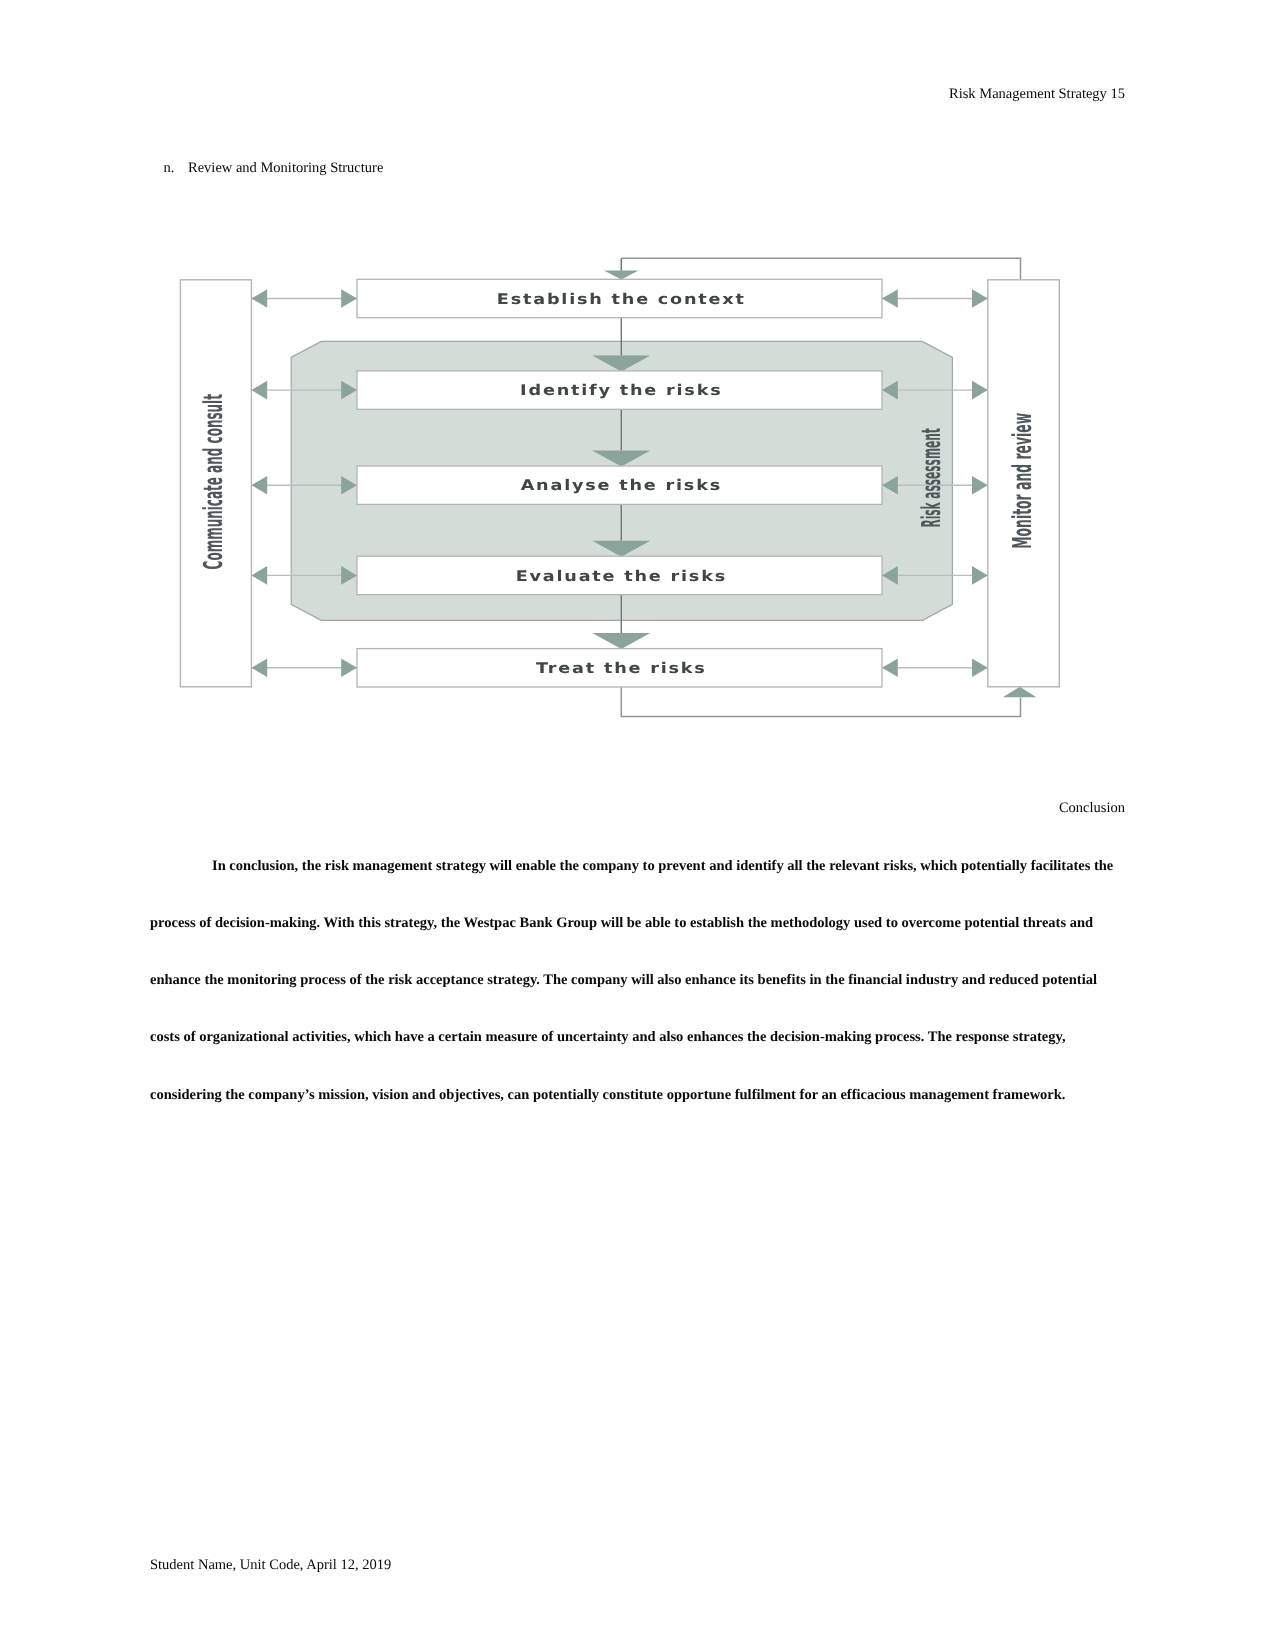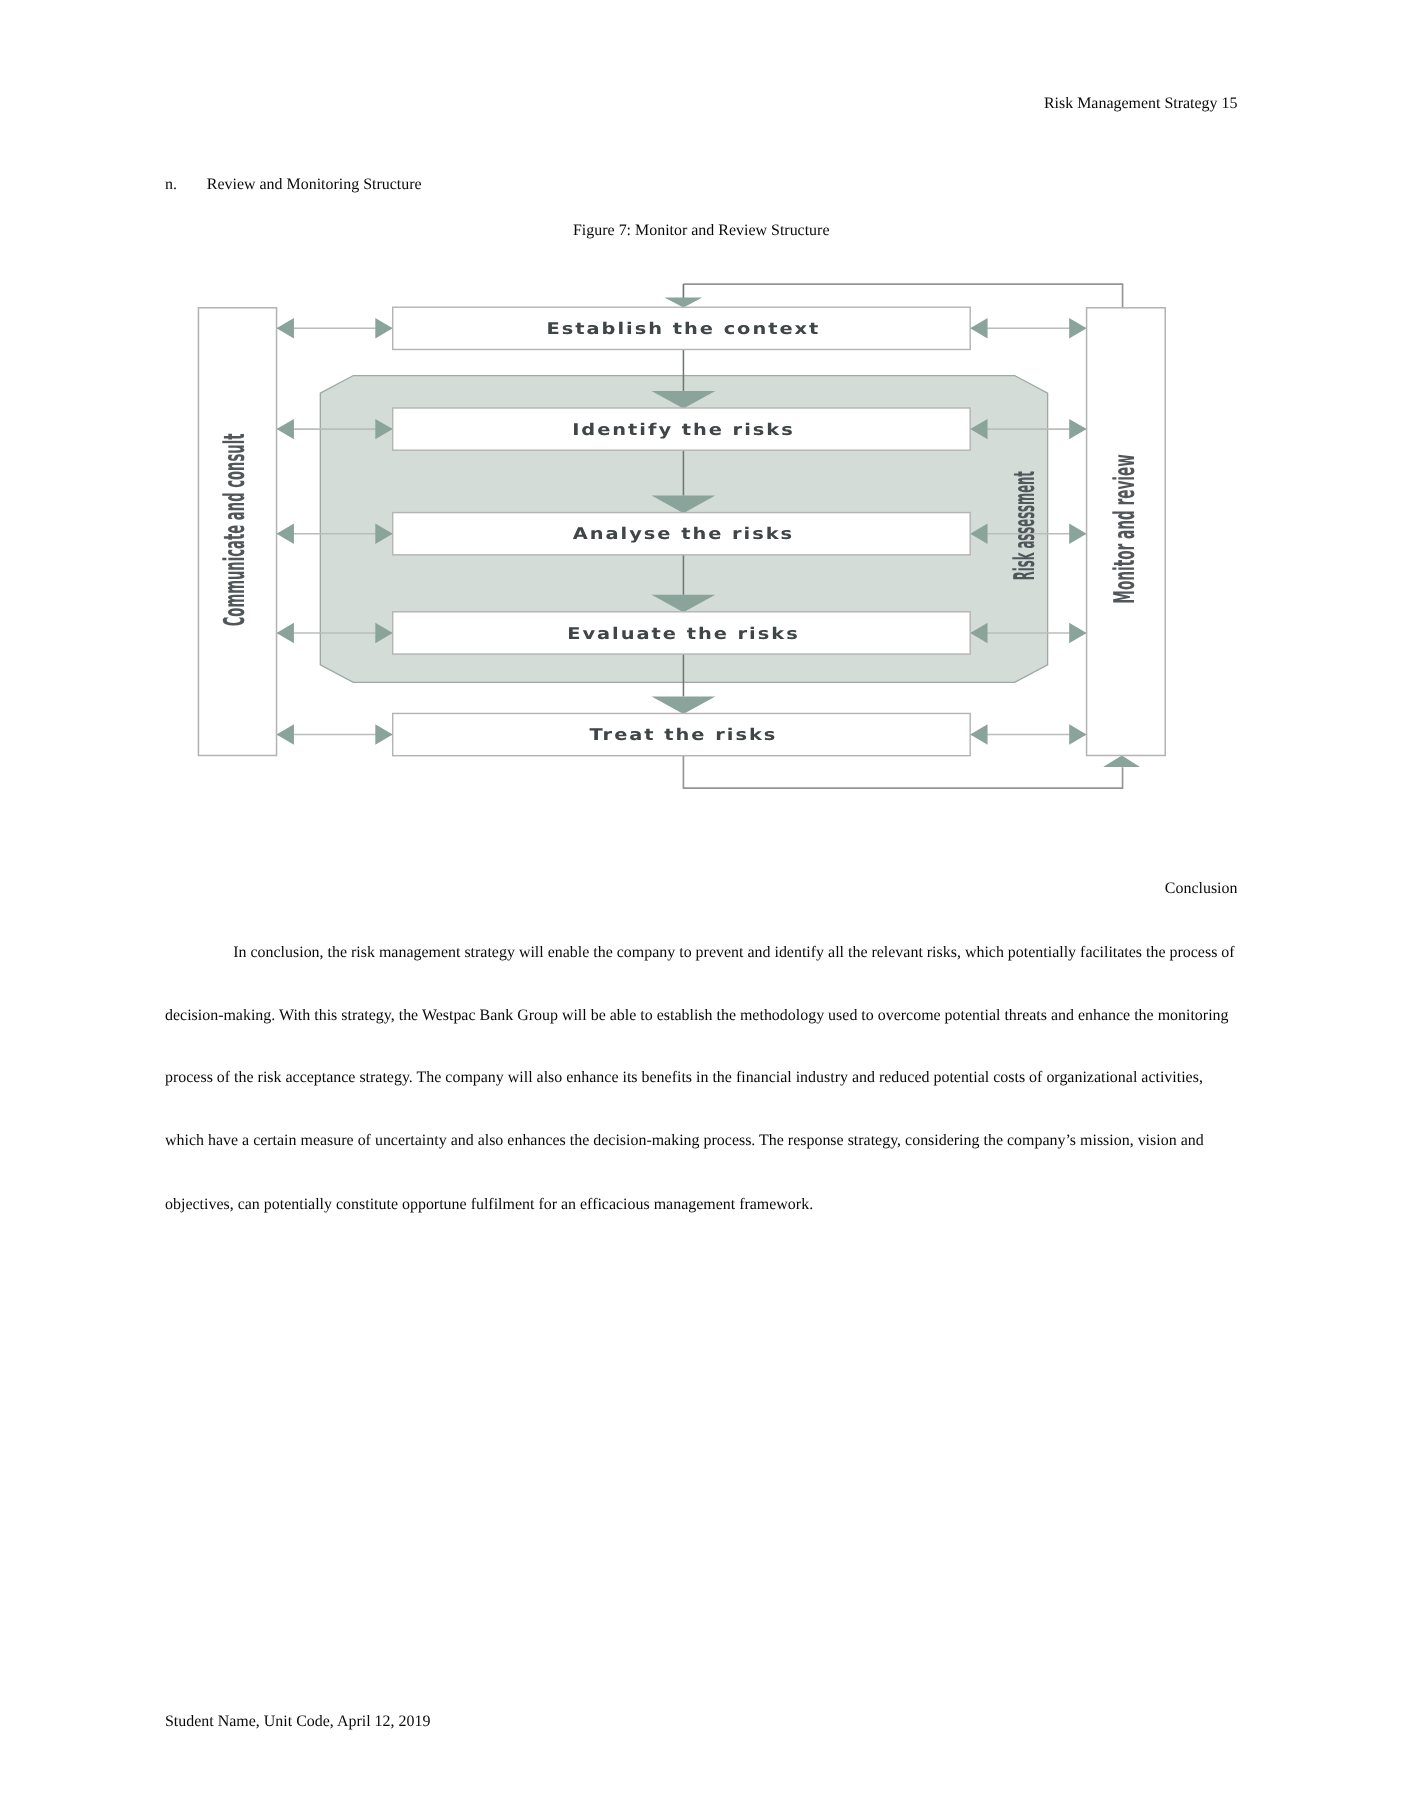--- a/index.html
+++ b/index.html
@@ -1,43 +1,42 @@
 <!DOCTYPE html>
 <html><head>
 <meta charset="utf-8">
 <style>
   html,body{margin:0;padding:0;background:#ffffff;}
   body{width:1275px;height:1650px;position:relative;overflow:hidden;
        font-family:"Liberation Serif", serif;color:#0a0a0a;
        -webkit-font-smoothing:antialiased;text-rendering:geometricPrecision;}
   .page{position:absolute;left:0;top:0;width:1275px;height:1650px;}
-  .t{position:absolute;font-size:14.5px;line-height:16px;transform:translateZ(0);}
+  .t{position:absolute;font-size:14.5px;line-height:16px;transform:translateZ(0);text-align:center;}
   .hdr{left:150px;top:85.5px;width:975px;text-align:right;}
   .listitem{left:150px;top:159.6px;white-space:nowrap;}
   .listitem .marker{display:inline-block;width:38px;}
   .figcap{left:150px;top:201.6px;width:975px;text-align:center;}
   .sec{left:150px;width:975px;text-align:right;}
-  .para{left:150px;width:975px;line-height:57.3px;text-align:left;text-indent:62px;}
+  .para{left:150px;width:975px;line-height:57.3px;text-align:left;text-indent:62px;font-weight:bold;}
   .bibentry{left:163px;width:975px;white-space:nowrap;}
   .foot{left:150px;top:1556.5px;white-space:nowrap;}
   .diagram{position:absolute;left:0px;top:0px;width:1275px;height:1650px;pointer-events:none;}
 
   .boxlabel{font-family:"DejaVu Sans",sans-serif;font-weight:bold;font-size:14.7px;letter-spacing:1.5px;fill:#3f4446;text-anchor:middle;}
   .vlabel{font-family:"DejaVu Sans",sans-serif;font-weight:bold;font-size:20px;fill:#51565a;text-anchor:start;}
 </style>
 </head>
 <body>
 
 <div class="page">
 
   <div class="t hdr">Risk Management Strategy 15</div>
 
   <div class="t listitem"><span class="marker">n.</span><span>Review and Monitoring Structure</span></div>
 
-  <div class="t figcap">Figure 7: Monitor and Review Structure</div>
 
   <svg class="diagram" viewBox="0 0 1275 1650">
 <defs>
         <filter id="softblur" x="-5%" y="-5%" width="110%" height="110%">
           <feGaussianBlur stdDeviation="0.62"></feGaussianBlur>
         </filter>
       </defs>
 <g filter="url(#softblur)">
 <path d="M 291.2 357.4 L 321.2 341.4 L 922.4 341.4 L 952.4 357.4 L 952.4 604.4 L 922.4 620.4 L 321.2 620.4 L 291.2 604.4 Z" fill="#d3dcd7" stroke="#9ea8a4" stroke-width="1.2"></path>
 <path d="M 621.3 258.3 L 1020.5 258.3 L 1020.5 279.8" fill="none" stroke="#949494" stroke-width="1.5"></path>

